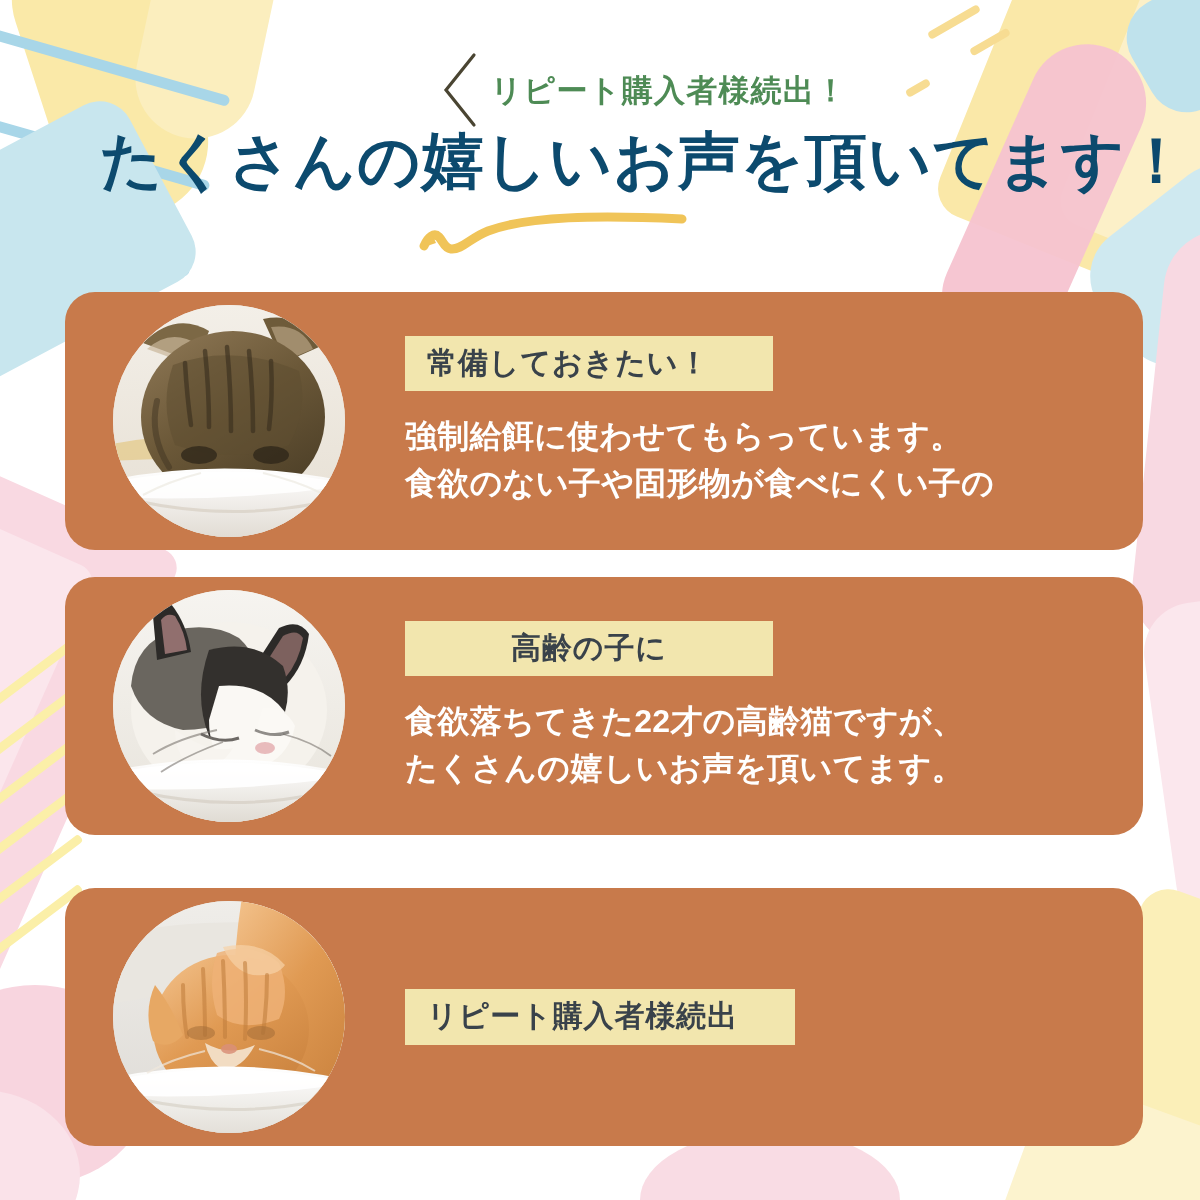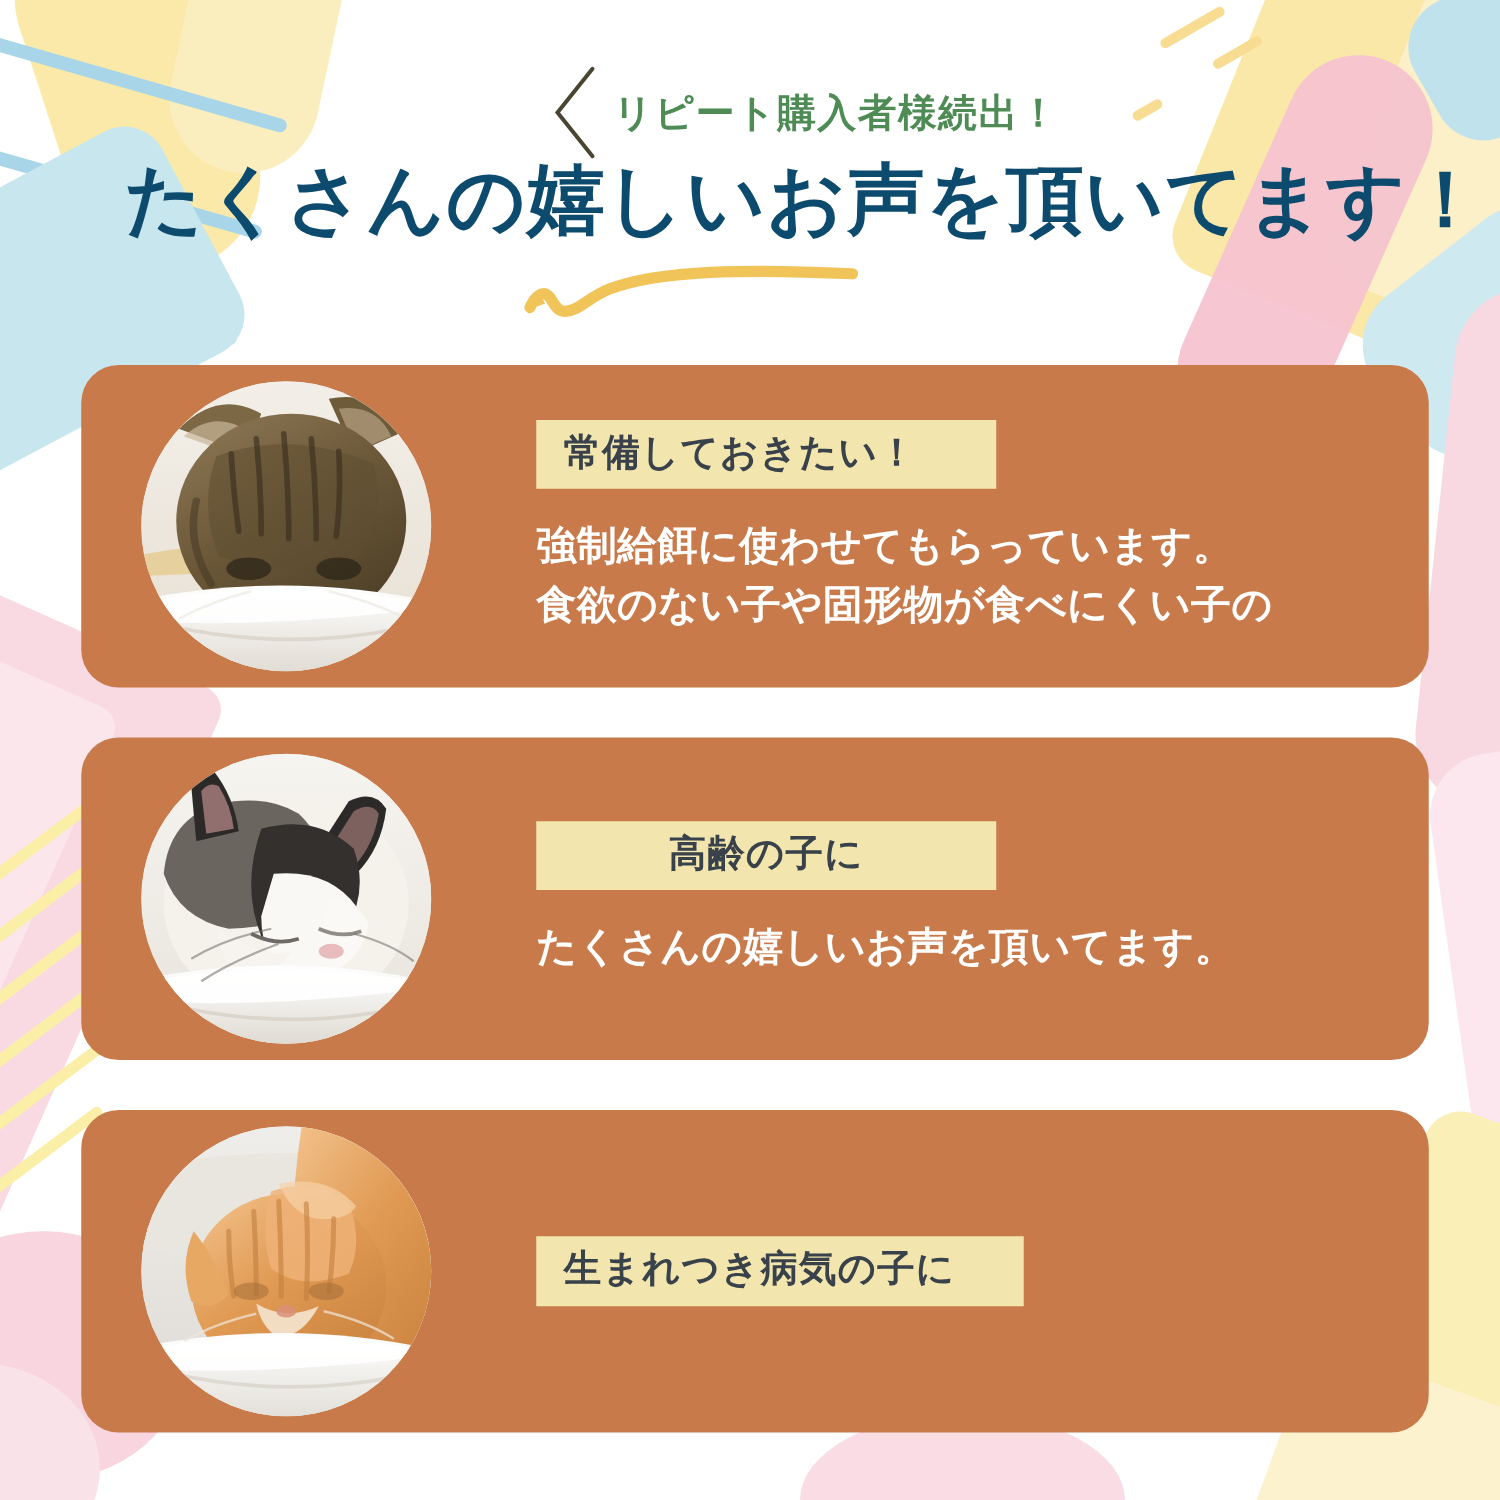--- a/index.html
+++ b/index.html
@@ -327,38 +327,38 @@
     position: absolute;
     left: 65px;
     width: 1078px;
     height: 258px;
     background: #C87A4B;
     border-radius: 30px;
     display: flex;
     align-items: center;
   }
   .card-1 { top: 292px; }
-  .card-2 { top: 590px; }
+  .card-2 { top: 577px; }
   .card-3 { top: 888px; }
 
   .photo {
     position: relative;
     flex: 0 0 auto;
     width: 232px;
     height: 232px;
     margin-left: 48px;
     border-radius: 50%;
     overflow: hidden;
     background: #EDE7DF;
   }
   .photo svg { display: block; width: 100%; height: 100%; }
 
   .card-body {
     flex: 1 1 auto;
-    margin-left: 84px;
+    margin-left: 60px;
     padding-right: 40px;
     display: flex;
     flex-direction: column;
     justify-content: center;
   }
 
   .badge {
     display: inline-block;
     align-self: flex-start;
     background: #F2E6AE;
@@ -539,20 +539,21 @@
           <g stroke="#6F6A64" stroke-width="1.8" opacity=".55" fill="none">
             <path d="M104 140 Q66 148 40 164"></path>
             <path d="M110 152 Q72 166 48 182"></path>
             <path d="M170 144 Q200 152 218 166"></path>
           </g>
         </svg>
       </div>
       <div class="card-body">
         <div class="badge badge-2">高齢の子に</div>
         <div class="card-text">
+          <span class="line">食欲落ちてきた22才の高齢猫ですが、</span>
           <span class="line">たくさんの嬉しいお声を頂いてます。</span>
         </div>
       </div>
     </div>
 
     <div class="card card-3">
       <div class="photo">
         <svg viewBox="0 0 232 232" preserveAspectRatio="xMidYMid slice">
           <defs>
             <linearGradient id="bgC" x1="0" y1="0" x2="0" y2="1">
@@ -590,18 +591,18 @@
           <path d="M-8 178 Q116 152 240 180 L240 240 L-8 240 Z" fill="url(#bowlC)"></path>
           <path d="M-8 180 Q116 156 240 182 Q116 200 -8 194 Z" fill="#FFFFFF" opacity=".9"></path>
           <path d="M26 198 Q116 218 206 200" stroke="#D9D4CA" stroke-width="3" fill="none" opacity=".8"></path>
           <g stroke="#EFE7DC" stroke-width="2" opacity=".7" fill="none">
             <path d="M92 150 Q58 158 34 172"></path>
             <path d="M146 148 Q180 156 202 170"></path>
           </g>
         </svg>
       </div>
       <div class="card-body">
-        <div class="badge badge-3">生まれつき病気の子に</div>
+        <div class="badge badge-3">リピート購入者様続出</div>
       </div>
     </div>
 
   </div>
 </div>
 
 </body></html>

